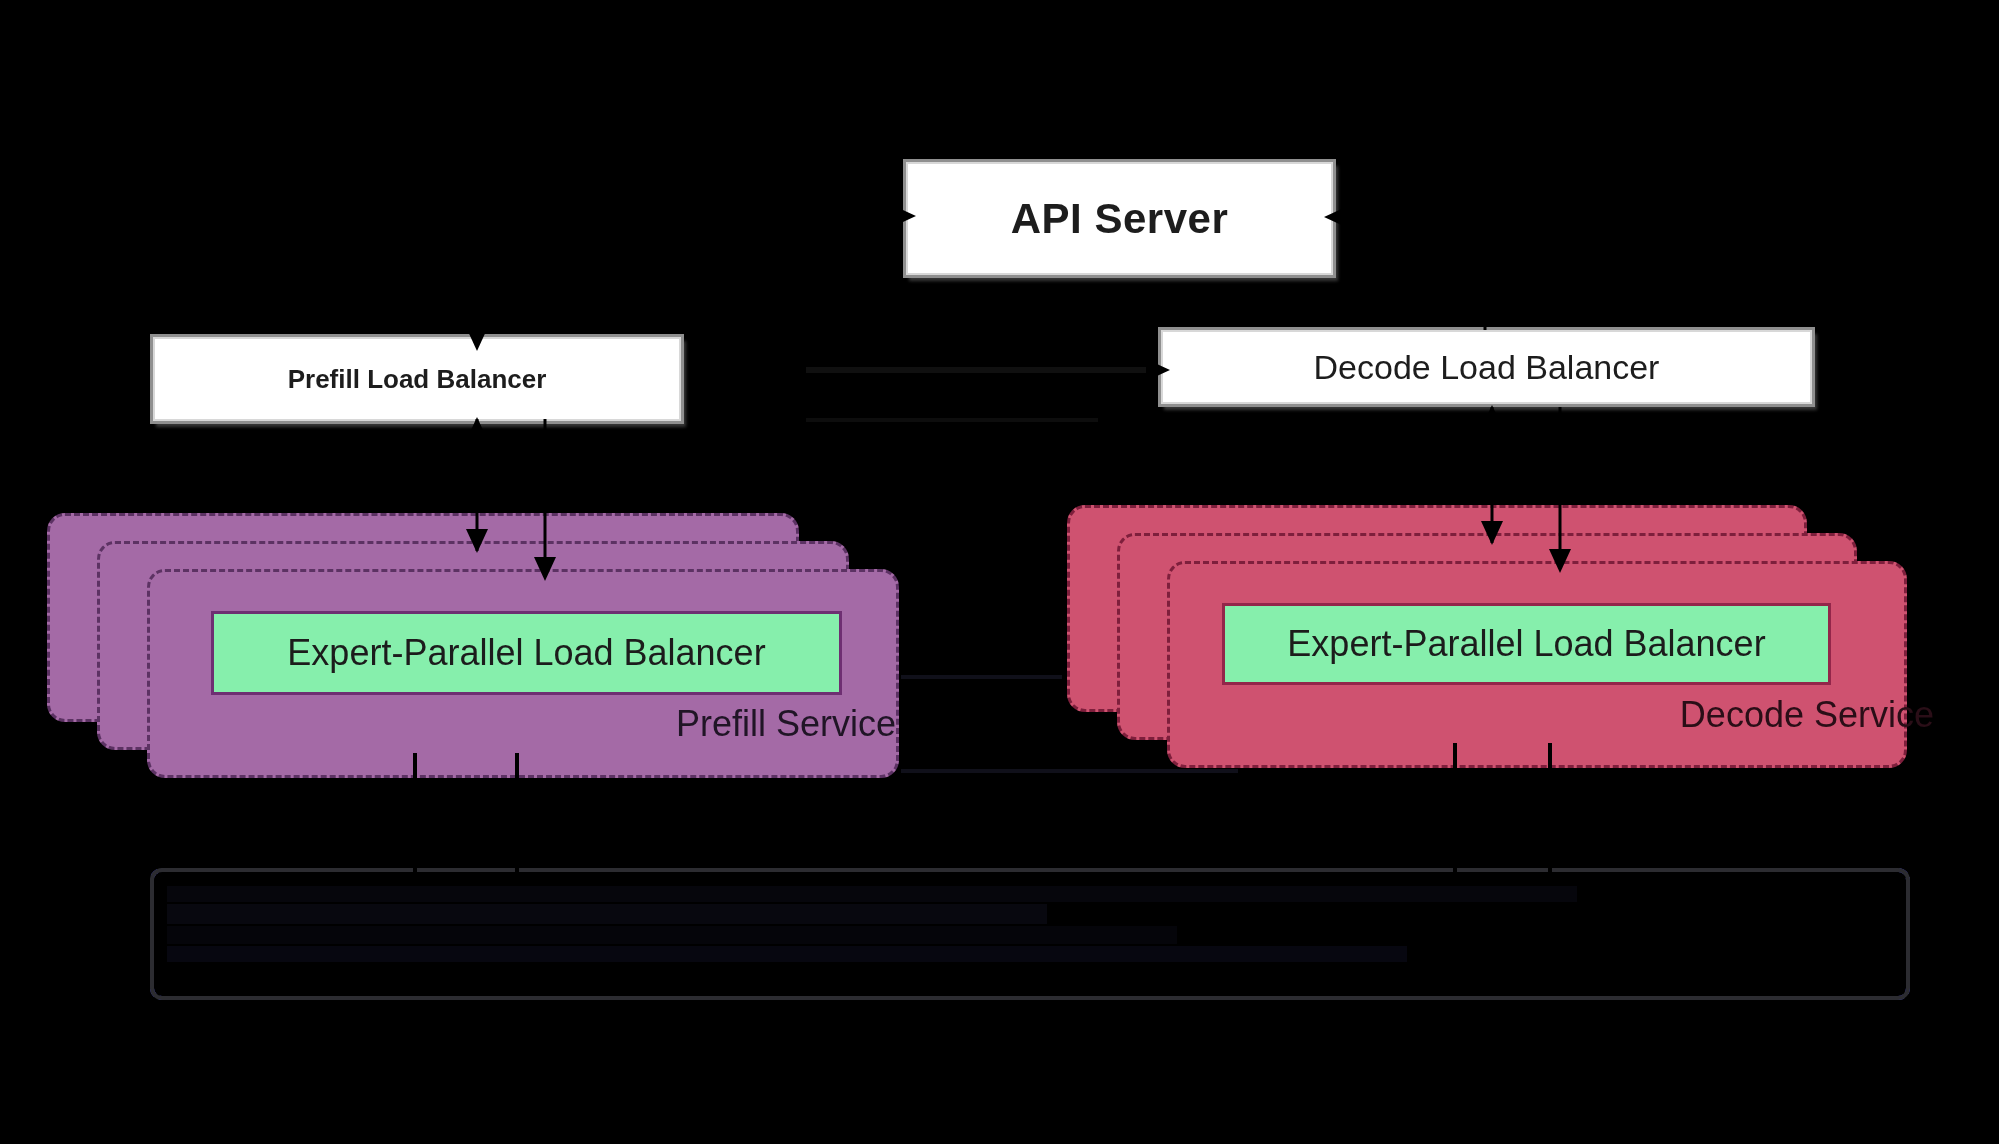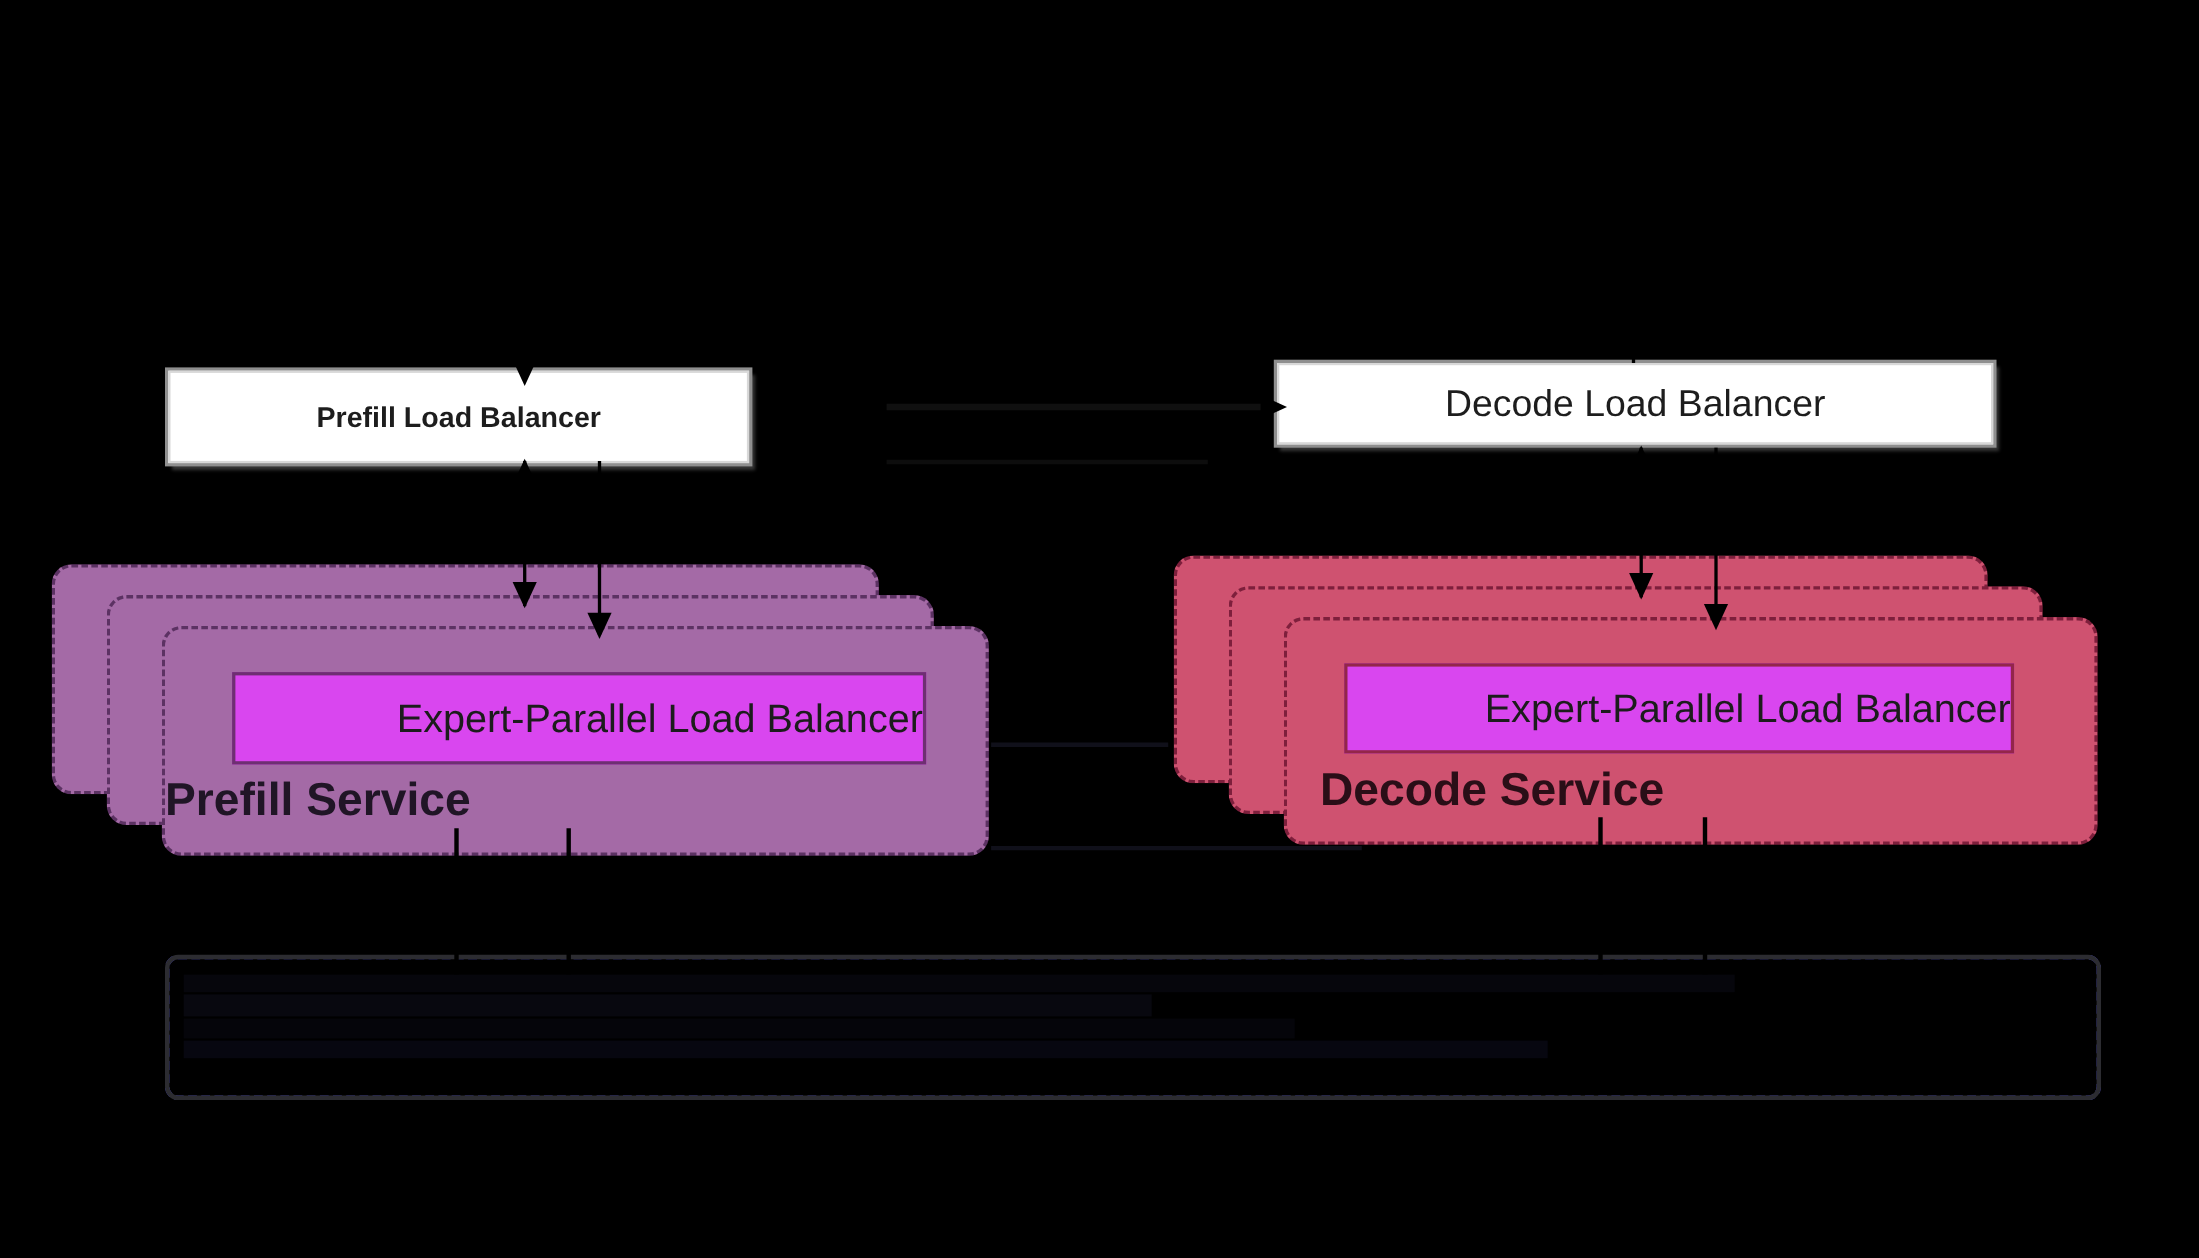--- a/index.html
+++ b/index.html
@@ -30,33 +30,33 @@
   .card {
     position:absolute;
     box-sizing:border-box;
     border-radius:18px;
   }
   .card.purple { width:752px; height:209px; background:#a46aa6; border:3px dashed #5c3263; }
   .card.red    { width:740px; height:207px; background:#cf5270; border:3px dashed #7e1f3c; }
 
   .eplb-box {
     position:absolute;
-    background:#d946ef;
+    background:#86efac;
     box-sizing:border-box;
-    display:flex; align-items:center; justify-content:flex-end;
+    display:flex; align-items:center; justify-content:center;
     font-size:36px; color:#1c1c1c;
   }
   .eplb-box.purple { border:3px solid #6e2f72; }
   .eplb-box.red    { border:3px solid #93264a; }
 
   .service-label {
     position:absolute;
     width:100%;
-    text-align:left;
-    font-size:42px; font-weight:700;
+    text-align:right;
+    font-size:36px; font-weight:400;
   }
   .service-label.purple { color:#201526; }
   .service-label.red    { color:#2a0e17;padding-left:30px; }
 
   
   #resource-pool {
     position:absolute;
     left:150px; top:868px; width:1752px; height:124px;
     border:4px dashed #4645c2;
     border-radius:12px;
@@ -81,20 +81,23 @@
     width:1999px; height:1144px;
     z-index:50;
     pointer-events:none;
   }
 </style>
 </head>
 <body>
 
 <div id="canvas">
 
+  <div id="api-server" class="white-node">
+    <span>API Server</span>
+  </div>
 
   <div id="prefill-lb" class="white-node">
     <span>Prefill Load Balancer</span>
   </div>
 
   <div id="decode-lb" class="white-node">
     <span>Decode Load Balancer</span>
   </div>
 
   <div class="stack">

